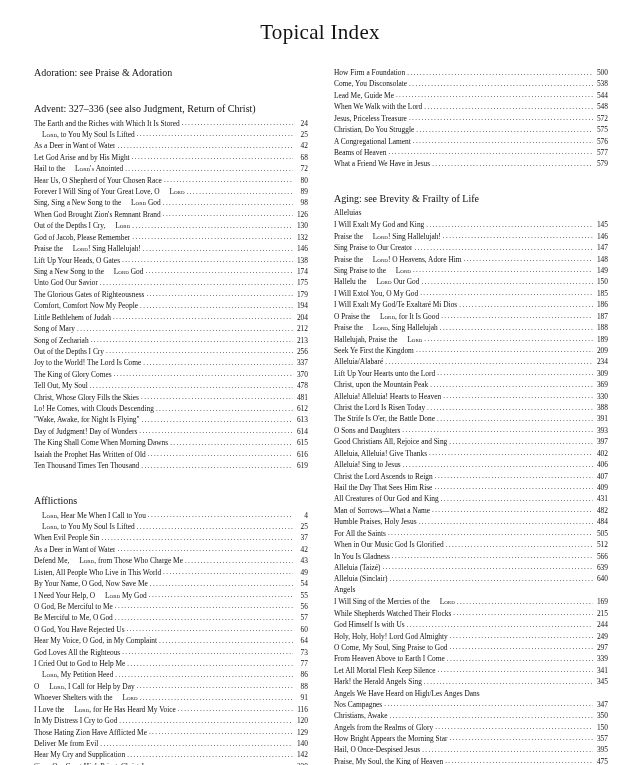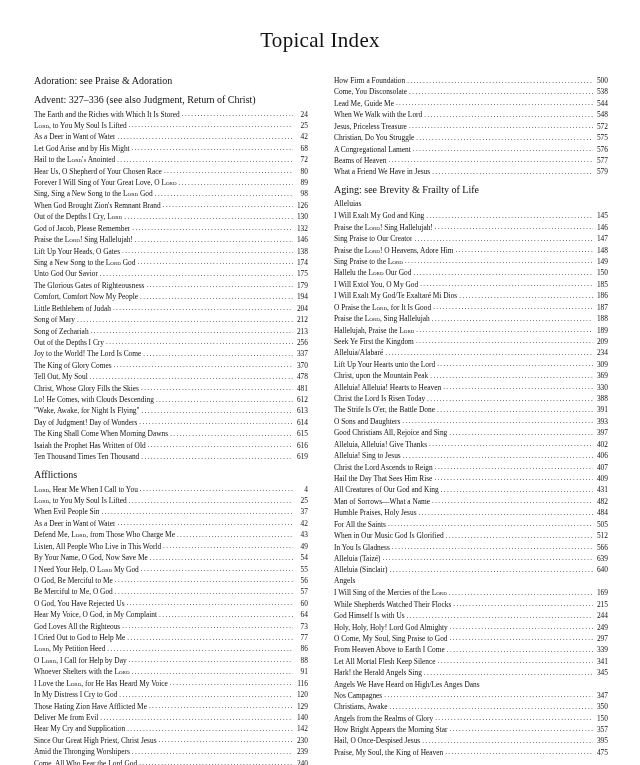--- a/index.html
+++ b/index.html
@@ -12,21 +12,21 @@
     height: 765px;
     font-family: "Liberation Serif", serif;
     color: #111;
     position: relative;
     overflow: hidden;
   }
   .page {
     width: 640px;
     height: 765px;
     box-sizing: border-box;
-    padding: 28px 34px 10px 34px;
+    padding: 20px 34px 10px 34px;
     position: relative;
   }
   .page-title {
     text-align: center;
     font-family: "Liberation Serif", serif;
     font-size: 21px;
     font-weight: normal;
     letter-spacing: 0.3px;
     margin: 0 0 22px 0;
   }
@@ -40,21 +40,21 @@
     flex: 0 0 274px;
   }
   .section-head {
     font-size: 10px;
     font-weight: normal;
     font-family: "Liberation Serif", serif;
     margin: 0 0 2.5px 0;
     line-height: 1.25;
   }
   .section-head.spaced {
-    margin-top: 6px;
+    margin-top: 23px;
   }
   .sub-head {
     font-size: 7.6px;
     font-weight: normal;
     font-family: "Liberation Serif", serif;
     margin: 0 0 2px 0;
     line-height: 1.25;
   }
   .entry-list {
     list-style: none;
@@ -86,20 +86,21 @@
     position: relative;
     top: -0.5px;
   }
   .entry .page-num {
     flex: 0 0 auto;
     text-align: right;
     min-width: 15px;
   }
   .smallcap {
     font-variant: small-caps;
+    margin-left: 8px;
   }
 </style>
 </head>
 <body>
 
 <div class="page">
   <h1 class="page-title">Topical Index</h1>
   <div class="columns">
     <div class="col" id="col-left">
         <div class="section-head">Adoration: see Praise &amp; Adoration</div>

